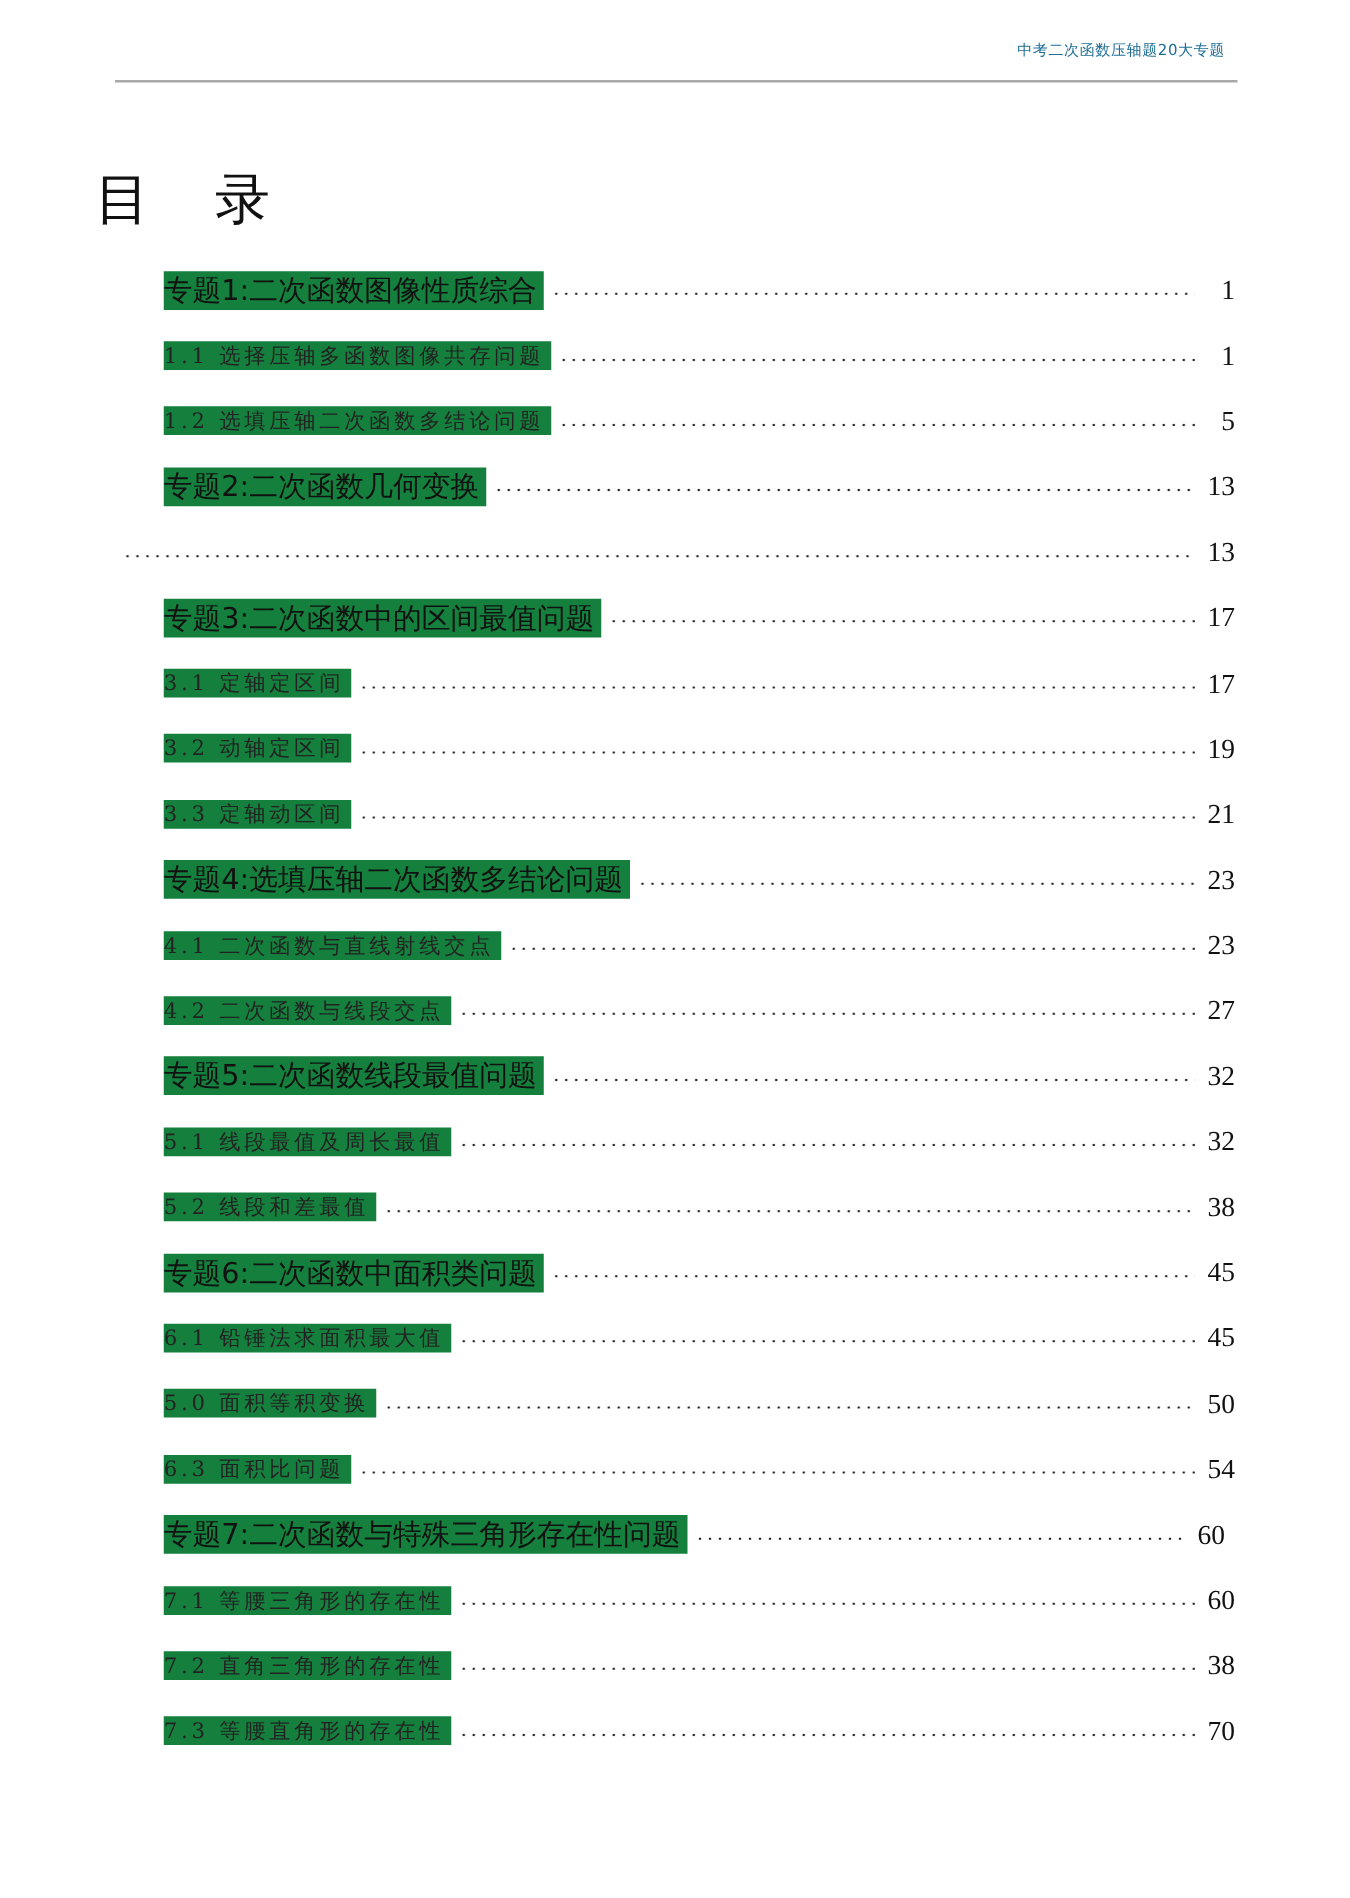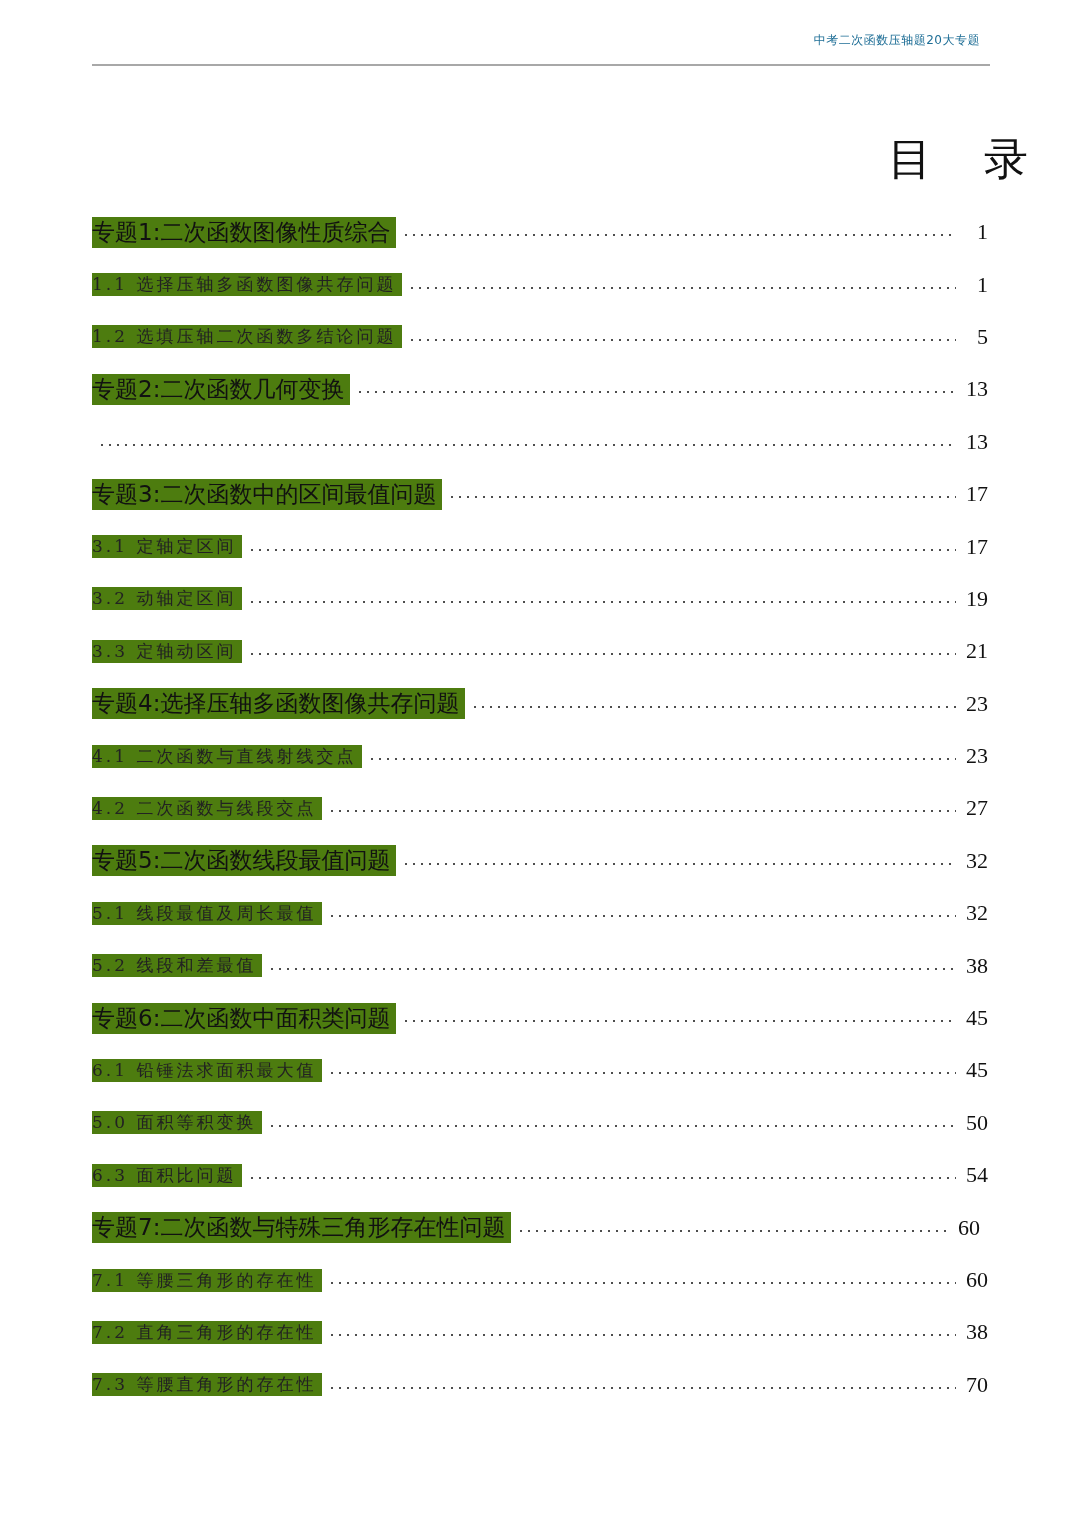--- a/index.html
+++ b/index.html
@@ -11,32 +11,32 @@
     .header {
       position: absolute; left: 92px; right: 90px; top: 30px; height: 34px;
       border-bottom: 2px solid #a8a8a8;
     }
     .header-title {
       position: absolute; right: 10px; top: 2px;
       font-family: "DejaVu Sans", "Liberation Sans", sans-serif;
       font-size: 12px; color: #1e6e96; letter-spacing: 0.5px;
     }
     .page-title {
-      position: absolute; left: 0; right: 0; top: 130px; text-align: right;
+      position: absolute; left: 0; right: 0; top: 130px; text-align: left;
       font-family: "DejaVu Sans", "Liberation Sans", sans-serif;
       font-size: 44px; letter-spacing: 52px; padding-left: 76px; color: #111;
       font-weight: 500;
     }
     .toc { position: absolute; left: 92px; right: 92px; top: 206px; }
     .toc-row {
       position: relative; height: 52.4px; display: flex; align-items: center;
     }
     .toc-row .label {
-      white-space: nowrap; background: #4d7c0f; padding-right: 6px;
-      position: relative; z-index: 1;
+      white-space: nowrap; background: #15803d; padding-right: 6px;
+      position: relative; z-index: 1; margin-left: 39px;
     }
     .toc-row .leader {
       flex: 1; height: 2px; margin: 0 6px; align-self: center;
       background-image: radial-gradient(circle, #222 1px, transparent 1.3px);
       background-size: 8px 3px; background-repeat: repeat-x;
       background-position: left center;
       position: relative; top: 3px;
     }
     .toc-row .page {
       white-space: nowrap; text-align: right; min-width: 26px;
@@ -101,21 +101,21 @@
     <span class="label">3.2 动轴定区间</span>
     <span class="leader"></span>
     <span class="page">19</span>
   </div>
   <div class="toc-row section">
     <span class="label">3.3 定轴动区间</span>
     <span class="leader"></span>
     <span class="page">21</span>
   </div>
   <div class="toc-row chapter">
-    <span class="label">专题4:选择压轴多函数图像共存问题</span>
+    <span class="label">专题4:选填压轴二次函数多结论问题</span>
     <span class="leader"></span>
     <span class="page">23</span>
   </div>
   <div class="toc-row section">
     <span class="label">4.1 二次函数与直线射线交点</span>
     <span class="leader"></span>
     <span class="page">23</span>
   </div>
   <div class="toc-row section">
     <span class="label">4.2 二次函数与线段交点</span>

